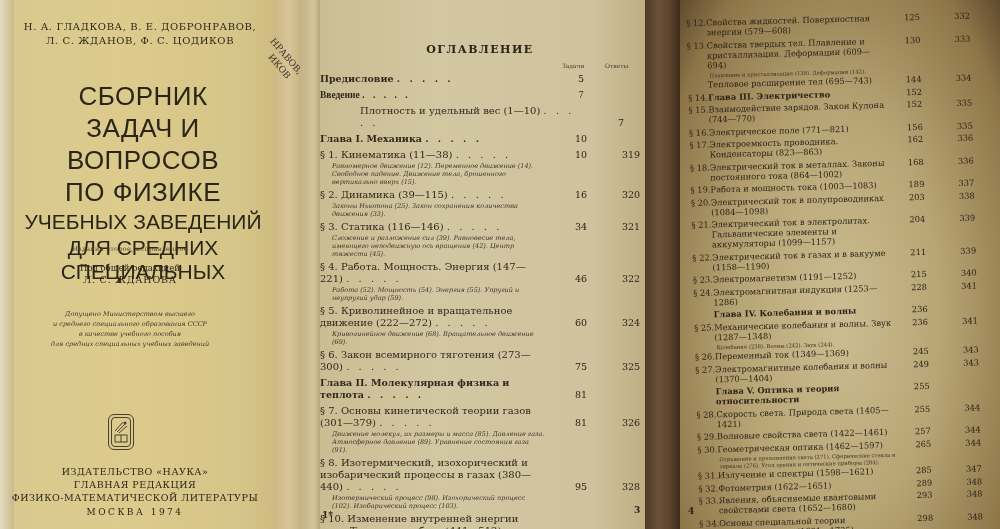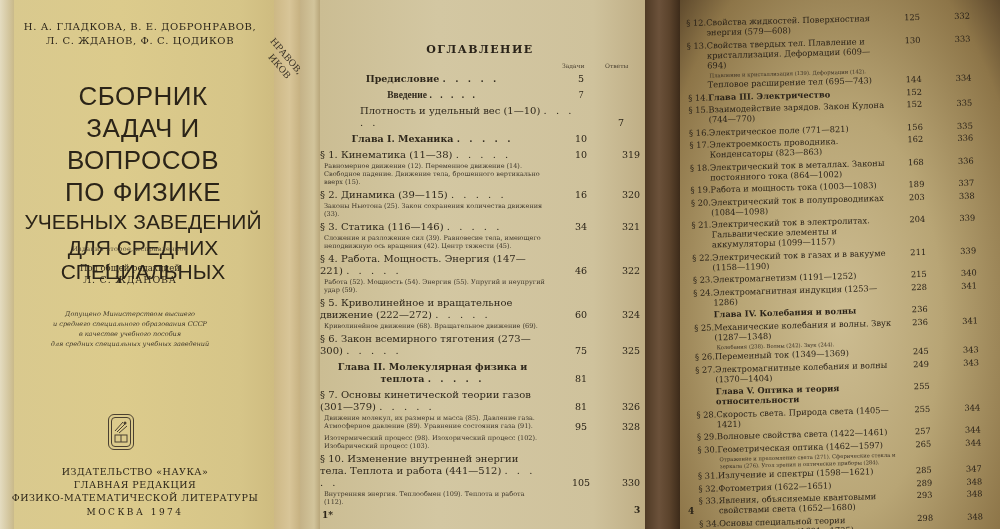--- a/index.html
+++ b/index.html
@@ -33,25 +33,25 @@
   #p2 { left: 300px; width: 345px;
         background: linear-gradient(90deg, #a99870 0px, #cbbd93 20px, #d3c7a2 40%, #cfc29c 85%, #bfae85 100%); }
   #p2 .fold { position: absolute; left: 0; top: 0; width: 20px; height: 529px;
         background: linear-gradient(90deg, #c4b287, #d2c49b 70%, #b8a67a); }
   .toc-title { position: absolute; left: 100px; top: 43px; width: 160px; text-align: center; font-weight: bold; font-size: 11px; letter-spacing: 1.5px; color: #2a2319; }
   .col-head { position: absolute; top: 62px; font-size: 6px; color: #4a4030; }
   .toc { position: absolute; left: 20px; top: 73px; width: 322px; }
   .toc-row { position: relative; display: flex; align-items: flex-end; }
   .toc-row .label { width: 225px; font-size: 10px; line-height: 12px; color: #2f281c; }
   .toc-row .label .dots { letter-spacing: 3px; }
-  .toc-row .chapter { font-weight: bold; font-size: 9.5px; text-align: center; }
+  .toc-row .chapter { font-weight: bold; font-size: 9.5px; }
   .toc-row .num { position: absolute; width: 36px; text-align: center; font-size: 9.5px; line-height: 12px; }
   .toc-row .pz { left: 243px; }
   .toc-row .pa { left: 293px; }
-  .toc-sub { width: 225px; font-size: 6.5px; line-height: 8px; color: #3c3428; padding-left: 4px; margin-bottom: 3px; }
+  .toc-sub { width: 225px; font-size: 6.5px; line-height: 8px; color: #3c3428; padding-left: 12px; margin-bottom: 3px; font-style: italic; }
   .pagenum { position: absolute; font-size: 9px; font-weight: bold; }
 
   
   #gap { left: 645px; width: 35px;
         background: linear-gradient(90deg, #4f3a25, #6b513a 40%, #5b432c 70%, #3d2b1a); }
 
   
   #p3 { left: 680px; width: 320px;
         background: radial-gradient(ellipse at 50% 60%, #cdbd92 0%, #b8a575 45%, #8d7548 85%, #5f4a2d 100%); }
   .toc3 { position: absolute; left: 6px; top: 18px; width: 300px; transform: rotate(-1.5deg); transform-origin: left top; }
@@ -187,20 +187,21 @@
         <div class="num pz">81</div>
         <div class="num pa"></div>
       </div>
       <div class="toc-row" style="margin-bottom: 1px;">
         <div class="label"><span>§ 7. Основы кинетической теории газов (301—379)</span> <span class="dots">. . . . .</span></div>
         <div class="num pz">81</div>
         <div class="num pa">326</div>
       </div>
       <div class="toc-sub">Движение молекул, их размеры и масса (85). Давление газа. Атмосферное давление (89). Уравнение состояния газа (91).</div>
       <div class="toc-row" style="margin-bottom: 1px;">
+        <div class="label"><span>§ 8. Изотермический, изохорический и изобарический процессы в газах (380—440)</span> <span class="dots">. . . . .</span></div>
         <div class="num pz">95</div>
         <div class="num pa">328</div>
       </div>
       <div class="toc-sub">Изотермический процесс (98). Изохорический процесс (102). Изобарический процесс (103).</div>
       <div class="toc-row" style="margin-bottom: 1px;">
         <div class="label"><span>§ 10. Изменение внутренней энергии тела. Теплота и работа (441—512)</span> <span class="dots">. . . . .</span></div>
         <div class="num pz">105</div>
         <div class="num pa">330</div>
       </div>
       <div class="toc-sub">Внутренняя энергия. Теплообмен (109). Теплота и работа (112).</div>

